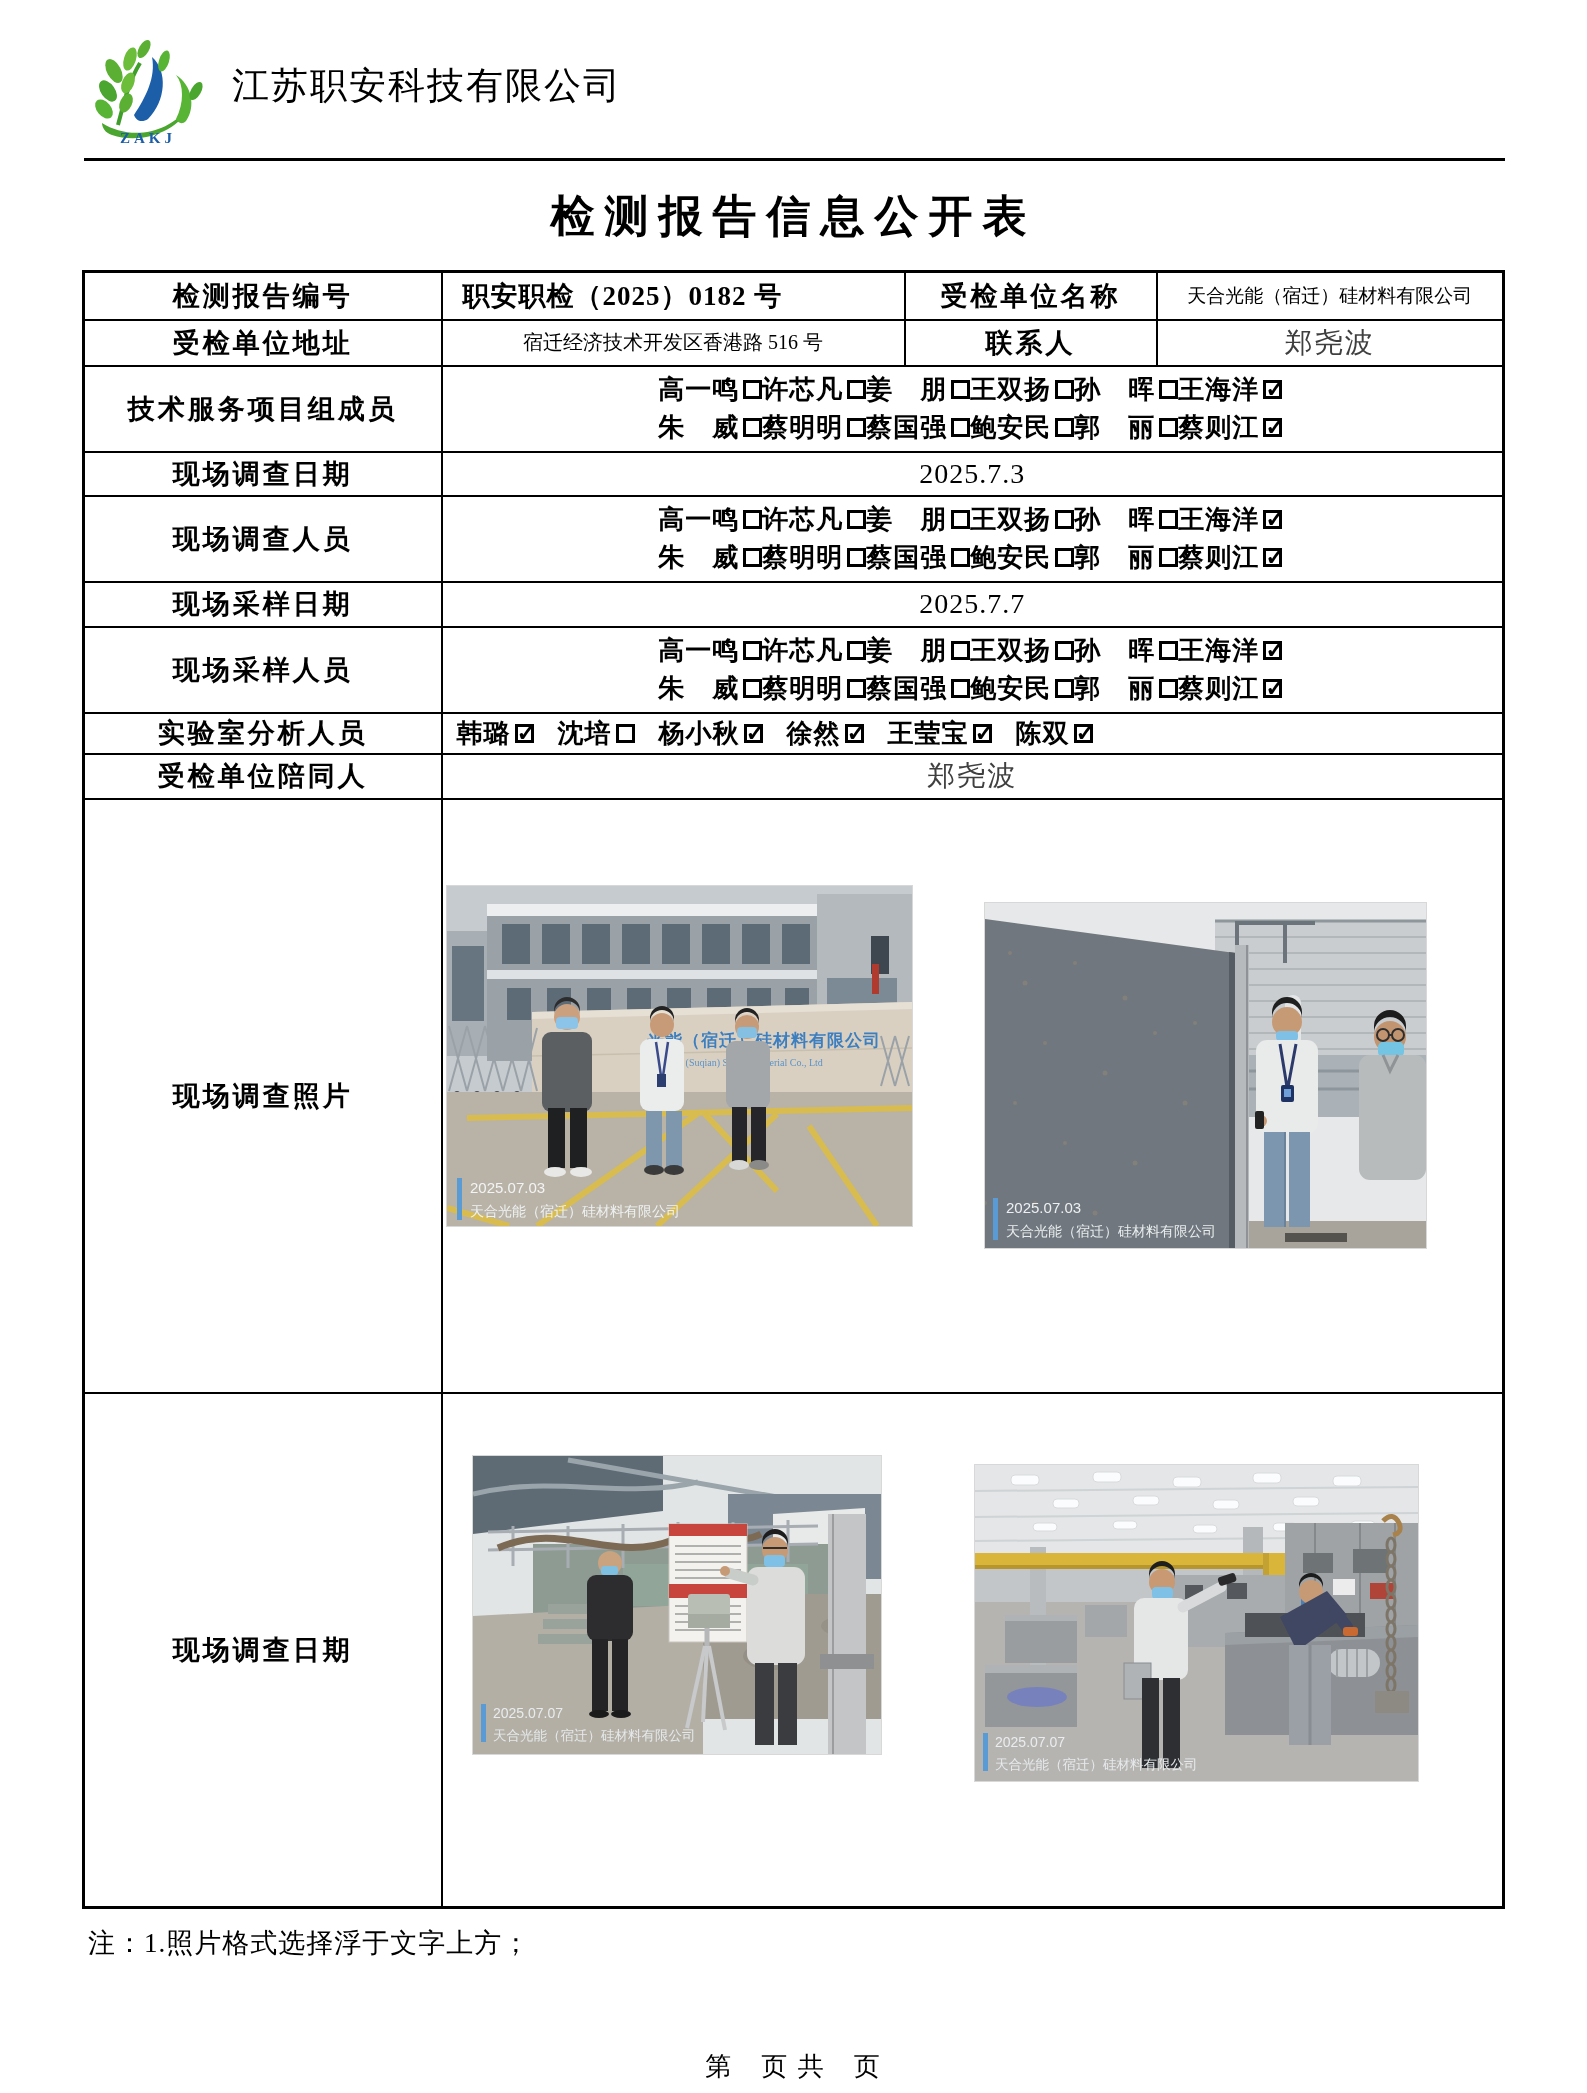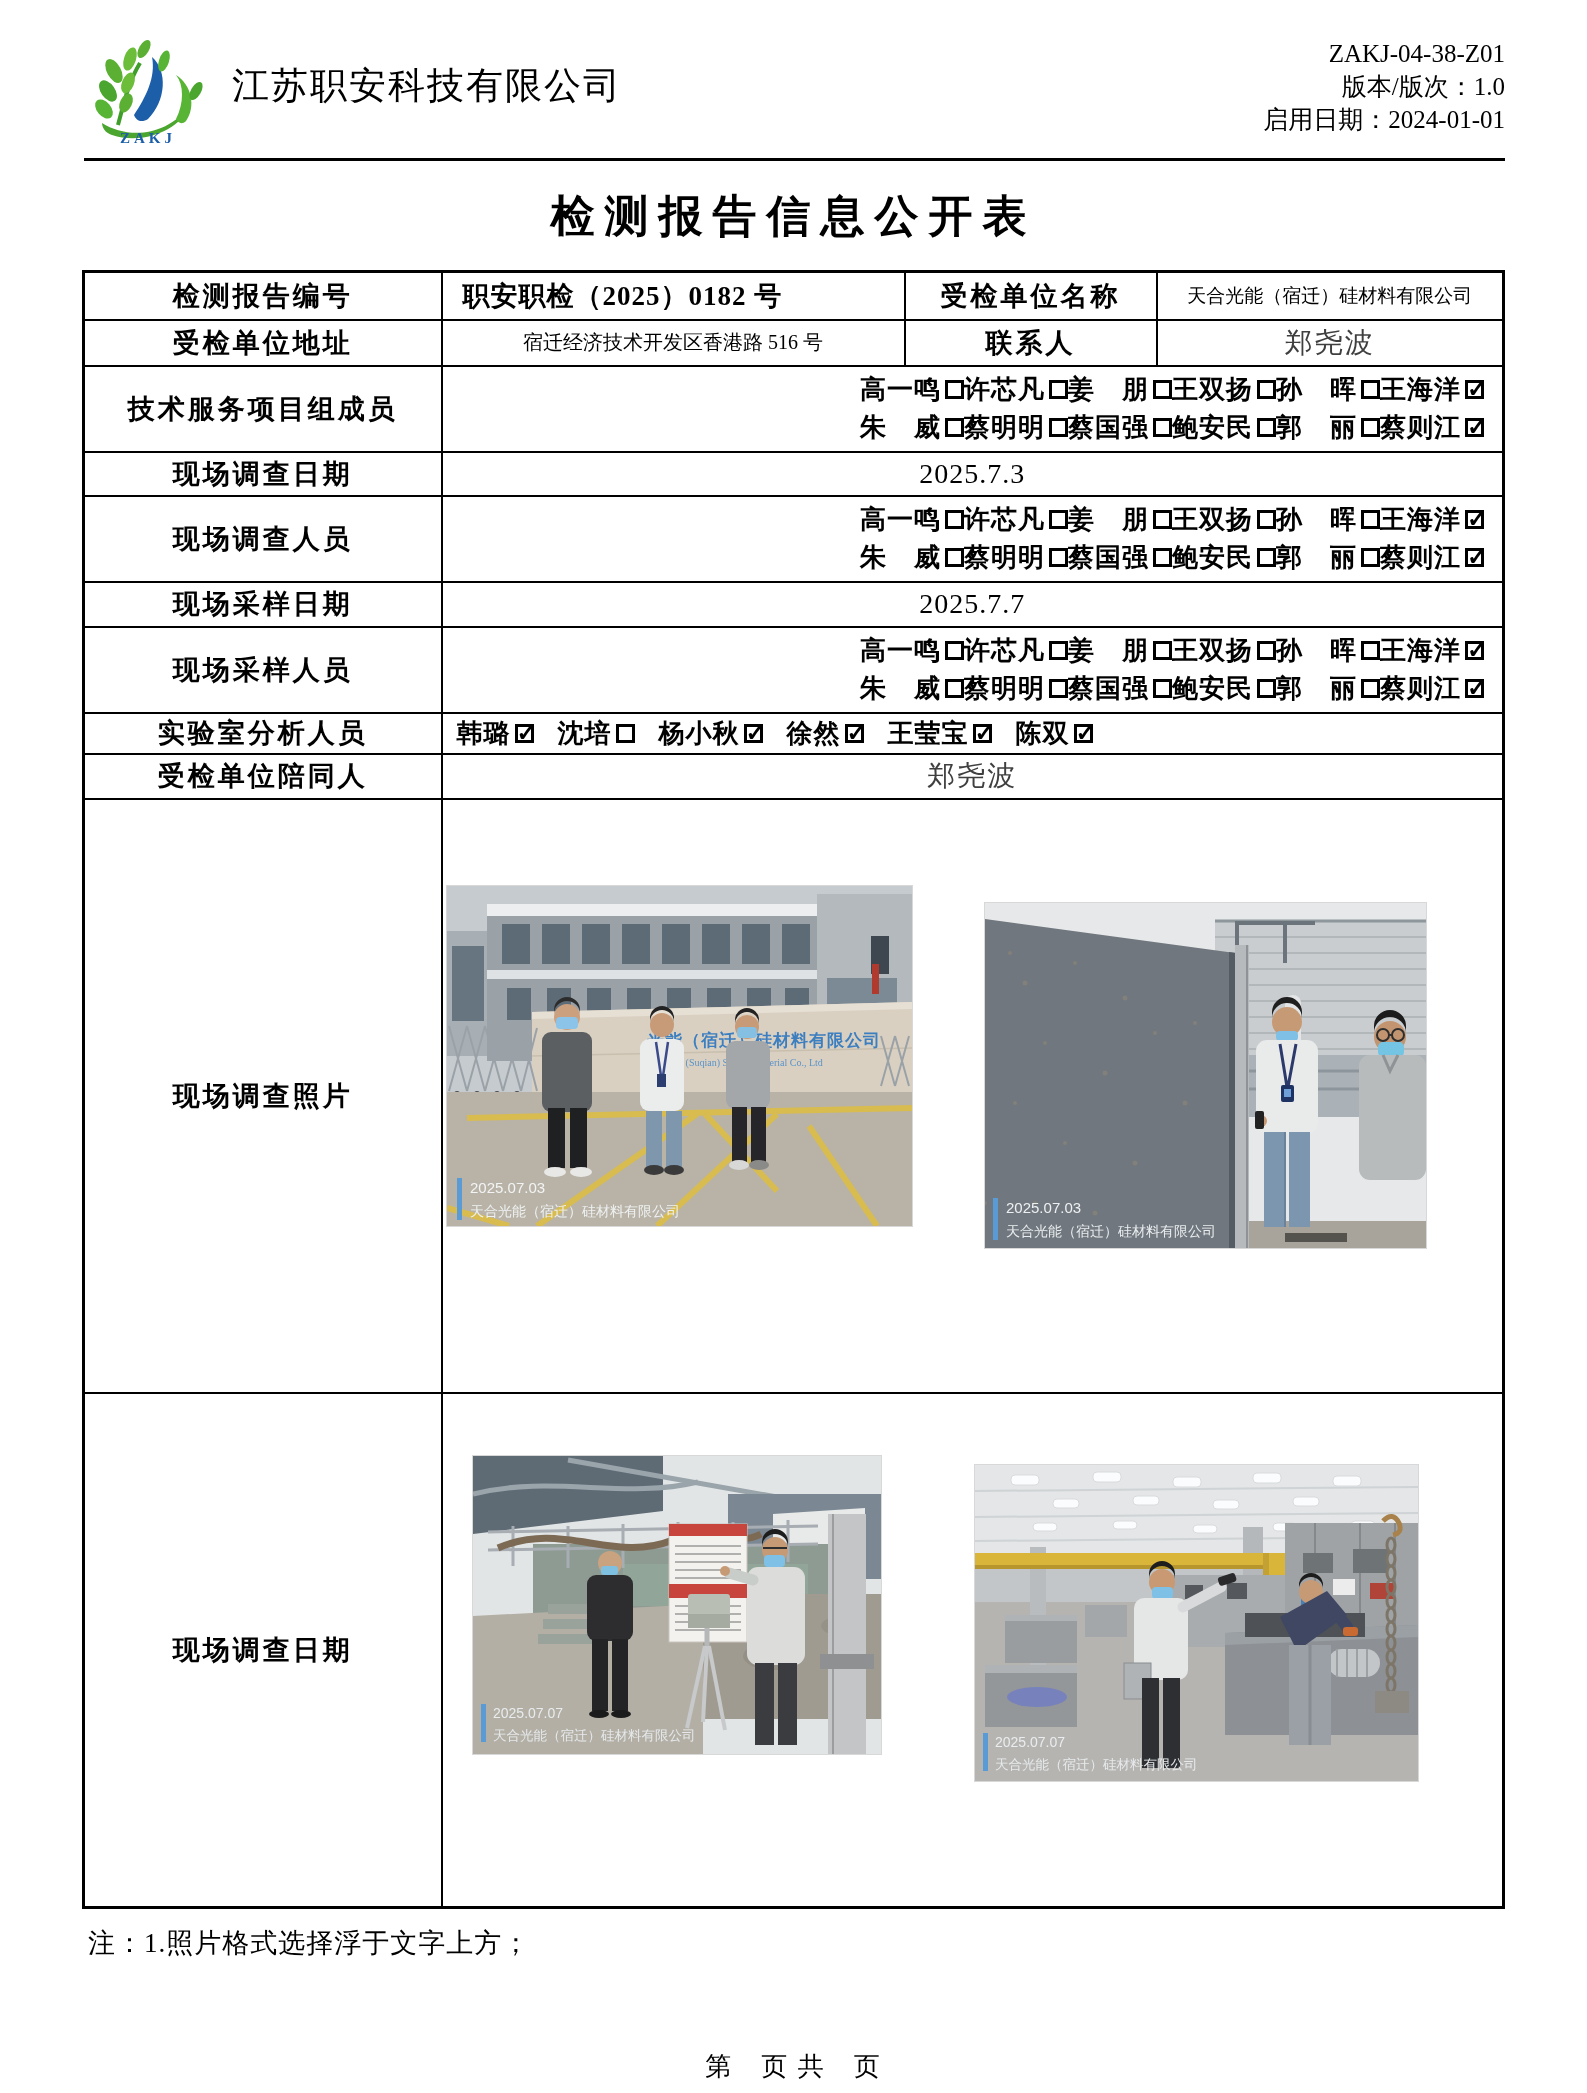--- a/index.html
+++ b/index.html
@@ -37,21 +37,21 @@
   }
   table.main td { border:2px solid #000; vertical-align:middle; }
   .lbl { font-weight:bold; text-align:center; font-size:27px; letter-spacing:3px; }
   .report-no { font-weight:bold; font-size:27px; padding-left:20px; letter-spacing:1px; }
   .unit-name { font-size:19px; text-align:center; }
   .address   { font-size:20px; text-align:center; }
   .person-sign { font-size:28px; text-align:center; color:#3f3f3f; letter-spacing:2px; }
   .date-val { font-size:28px; text-align:center; letter-spacing:1px; }
 
   .names-cell { padding:4px 18px 4px 14px; }
-  .names-line { display:flex; justify-content:flex-end; align-items:center; height:38px; }
+  .names-line { display:flex; justify-content:center; align-items:center; height:38px; }
   .member { display:inline-flex; align-items:center; font-size:26px; font-weight:bold; white-space:nowrap; }
   .mname { letter-spacing:1px; }
   .cbox {
     width:19px; height:19px; border:3px solid #000;
     display:inline-block; margin-left:4px; position:relative;
     vertical-align:-2px; background:#fff;
   }
   .cbox.checked::after {
     content:"\2713";
     position:absolute; left:-1px; top:-8px;
@@ -92,25 +92,20 @@
         <ellipse cx="36" cy="64" rx="7" ry="12" fill="#4aa62e" transform="rotate(-35 36 64)"></ellipse>
         <ellipse cx="56" cy="56" rx="6" ry="11" fill="#6cbd3a" transform="rotate(22 56 56)"></ellipse>
         <ellipse cx="32" cy="82" rx="7" ry="11" fill="#58b434" transform="rotate(-40 32 82)"></ellipse>
         <ellipse cx="54" cy="76" rx="6" ry="10" fill="#5bb033" transform="rotate(25 54 76)"></ellipse>
         <ellipse cx="72" cy="22" rx="5" ry="10" fill="#5bb033" transform="rotate(30 72 22)"></ellipse>
         <ellipse cx="92" cy="34" rx="5" ry="11" fill="#58b434" transform="rotate(18 92 34)"></ellipse>
         <ellipse cx="124" cy="64" rx="5" ry="10" fill="#4aa62e" transform="rotate(30 124 64)"></ellipse>
         <text x="76" y="116" text-anchor="middle" font-size="15" font-weight="bold" letter-spacing="4" fill="#1c5fa8">ZAKJ</text>
       </svg>
       <div class="company-name">江苏职安科技有限公司</div>
-    </div>
-    <div class="header-right">
-      <div>ZAKJ-04-38-Z01</div>
-      <div><span>版本/版次：</span><span>1.0</span></div>
-      <div><span>启用日期：</span><span>2024-01-01</span></div>
     </div>
   </div>
   <div class="header-rule"></div>
 
   <div class="doc-title">检测报告信息公开表</div>
 
   <table class="main">
     <colgroup>
         <col style="width:358px">
         <col style="width:463px">

